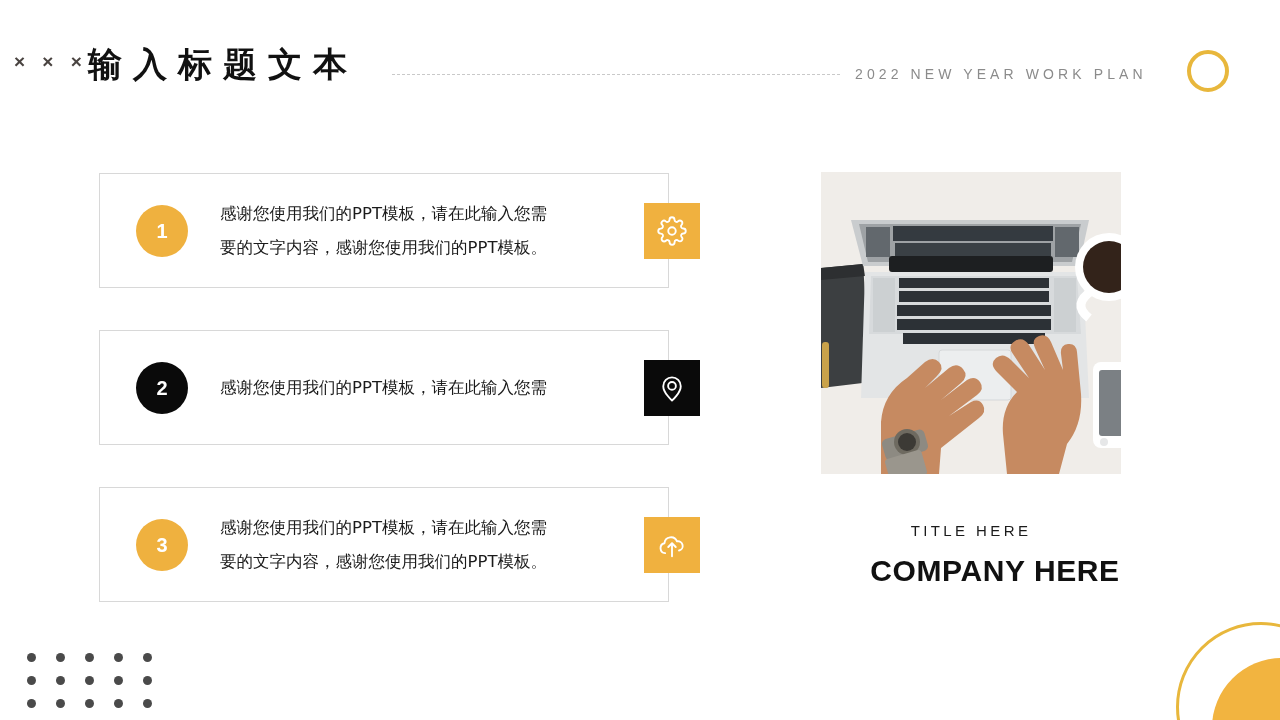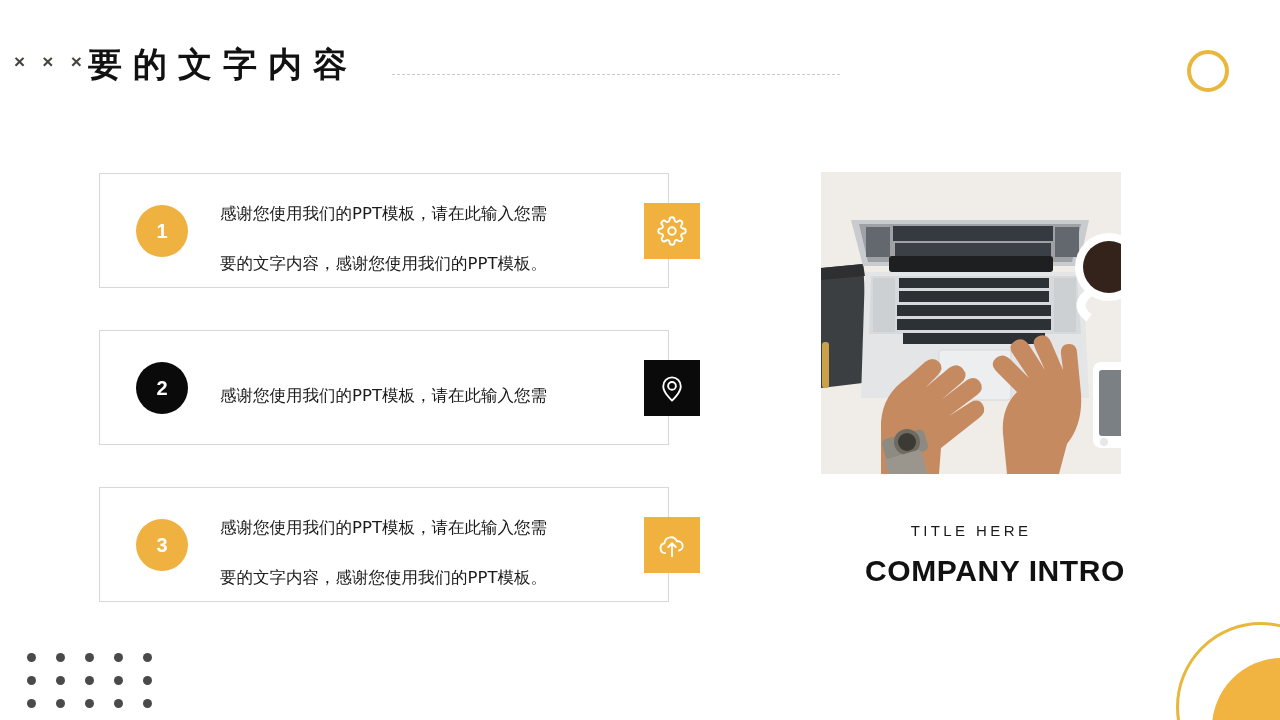--- a/index.html
+++ b/index.html
@@ -50,21 +50,21 @@
     width: 52px; height: 52px; border-radius: 50%;
     display: flex; align-items: center; justify-content: center;
     color: #ffffff; font-size: 20px; font-weight: 700; line-height: 1;
   }
   .row-text {
     position: absolute; left: 120px; top: 50%; transform: translateY(-50%);
     width: 400px;
     font-size: 16.5px; color: #1b1b1b; line-height: 34px;
     font-family: "DejaVu Sans", "Liberation Sans", sans-serif;
   }
-  .row-text span { display: block; margin-top: 16px; }
+  .row-text span { display: block; }
   .badge {
     position: absolute; right: -32px; top: 50%; transform: translateY(-50%);
     width: 56px; height: 56px;
     display: flex; align-items: center; justify-content: center;
   }
   .badge svg { display: block; }
 
   
   .photo {
     position: absolute; left: 821px; top: 172px;
@@ -104,22 +104,23 @@
     border: 3px solid #e8b73c; background: transparent;
   }
 </style>
 </head>
 <body>
 
 <div class="slide">
 
   <div class="header">
     <div class="xxx-mark">× × ×</div>
-    <div class="slide-title">要的文字内容</div>
+    <div class="slide-title">输入标题文本</div>
     <div class="header-rule"></div>
+    <div class="header-sub">2022 NEW YEAR WORK PLAN</div>
     <div class="header-ring" style="border-color: rgb(232, 183, 60);"></div>
   </div>
 
   <div class="list">
 
     <div class="row">
       <div class="num" style="background: rgb(239, 177, 63);">
         <span>1</span>
       </div>
       <div class="row-text">
@@ -247,21 +248,21 @@
       <g>
         <rect x="62" y="262" width="44" height="22" rx="5" fill="#8d8a82" transform="rotate(-16 84 273)"></rect>
         <circle cx="86" cy="270" r="13" fill="#6e6a60"></circle>
         <circle cx="86" cy="270" r="9" fill="#3c3a35"></circle>
         <rect x="66" y="282" width="38" height="26" rx="4" fill="#9a968d" transform="rotate(-16 85 295)"></rect>
       </g>
     </svg>
   </div>
 
   <div class="cap-small">TITLE HERE</div>
-  <div class="cap-big">COMPANY INTRO</div>
+  <div class="cap-big">COMPANY HERE</div>
 
   <div class="dot-grid">
     <i style="background: rgb(74, 74, 74);"></i>
       <i style="background: rgb(74, 74, 74);"></i>
       <i style="background: rgb(74, 74, 74);"></i>
       <i style="background: rgb(74, 74, 74);"></i>
       <i style="background: rgb(74, 74, 74);"></i>
     <i style="background: rgb(74, 74, 74);"></i>
       <i style="background: rgb(74, 74, 74);"></i>
       <i style="background: rgb(74, 74, 74);"></i>

